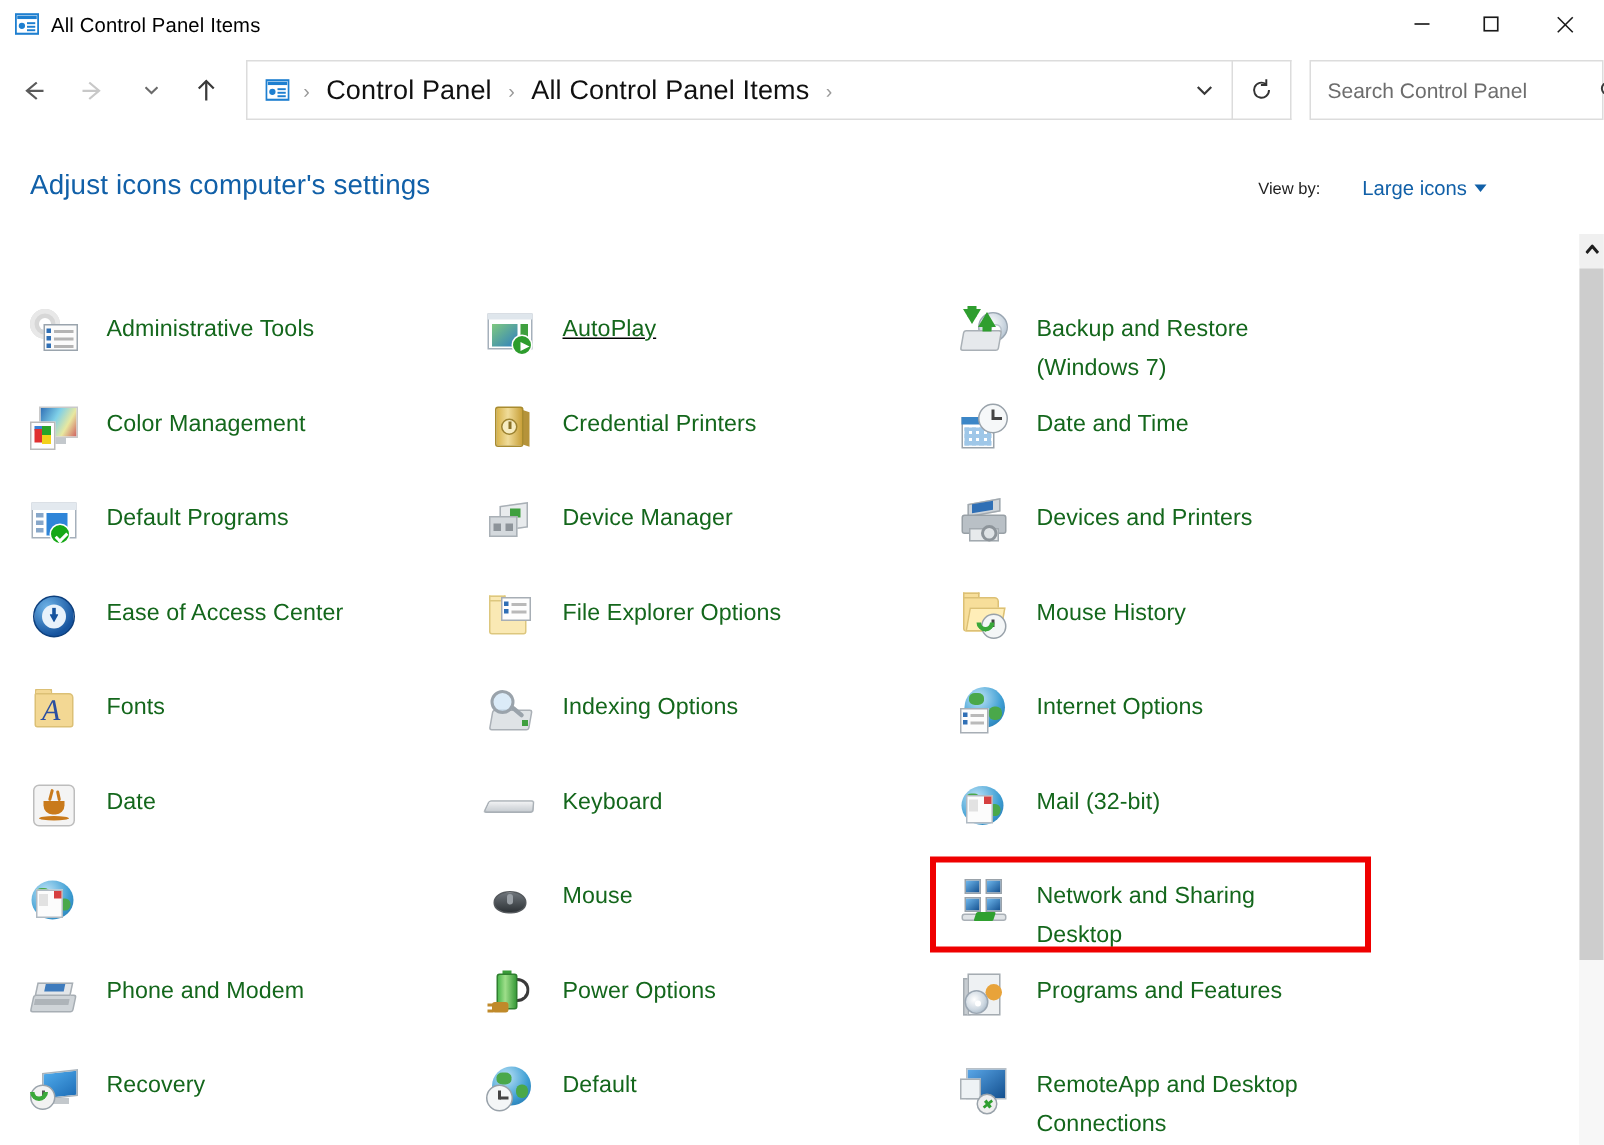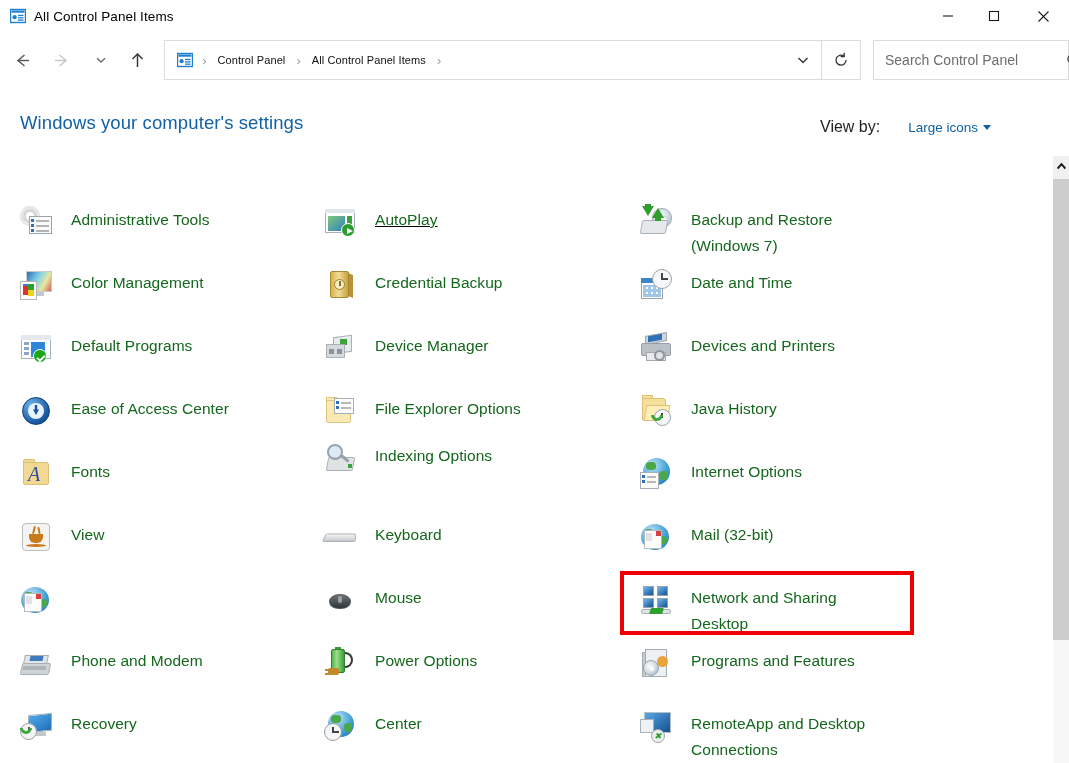--- a/index.html
+++ b/index.html
@@ -57,21 +57,21 @@
     background: #ffffff;
     display: flex; align-items: center;
     position: relative;
   }
   .addr-icon { width: 16px; height: 16px; margin-left: 12px; position: relative; flex: none; }
   .crumb-sep {
     color: #9a9a9a; font-size: 13px; padding: 0 9px;
     display: flex; align-items: center; height: 100%;
   }
   .crumb {
-    font-size: 11px; color: #101010; letter-spacing: .1px;
+    font-size: 18px; color: #101010; letter-spacing: .1px;
     display: flex; align-items: center; height: 100%;
     padding: 0 2px;
   }
   .addr-chevron {
     position: absolute; right: 0; top: 0; width: 36px; height: 38px;
     display: flex; align-items: center; justify-content: center;
     color: #3a3a3a;
   }
   .refreshbtn {
     width: 40px; height: 40px; margin-left: 0px;
@@ -99,21 +99,21 @@
     width: 1069px; height: 67px; background: #ffffff;
   }
   .page-title {
     position: absolute; left: 20px; top: 24px;
     font-size: 18.5px; color: #1160a8; letter-spacing: .1px;
   }
   .viewby-wrap {
     position: absolute; right: 78px; top: 30px;
     display: flex; align-items: center;
   }
-  .viewby-label { font-size: 16px; color: #222; }
+  .viewby-label { font-size: 11px; color: #222; }
   .viewby-value {
     font-size: 13.5px; color: #1160a8; margin-left: 28px;
   }
   .viewby-caret {
     margin-left: 5px; width: 0; height: 0;
     border-left: 4px solid transparent;
     border-right: 4px solid transparent;
     border-top: 5px solid #1160a8;
     display: inline-block;
   }
@@ -487,21 +487,21 @@
     <div class="search-ico">
       <svg width="15" height="15" viewBox="0 0 15 15">
         <circle cx="6" cy="6" r="4.1" fill="none" stroke="#3a3a3a" stroke-width="1.3"></circle>
         <line x1="9.1" y1="9.1" x2="13.2" y2="13.6" stroke="#3a3a3a" stroke-width="1.4"></line>
       </svg>
     </div>
   </div>
 </div>
 
 <div class="headerstrip">
-  <div class="page-title">Windows your computer's settings</div>
+  <div class="page-title">Adjust icons computer's settings</div>
   <div class="viewby-wrap">
     <span class="viewby-label">View by:</span>
     <span class="viewby-value">Large icons</span>
     <span class="viewby-caret"></span>
   </div>
   <div class="hdr-divider"></div>
 </div>
 
 <div class="content">
   <div class="grid" id="grid">
@@ -571,21 +571,21 @@
       <div class="cpitem" style="left: 20px; top: 363px;">
         <span class="ico">
           <span class="ic">
             <i class="p jv-box"></i>
             <i class="p jv-st1"></i>
             <i class="p jv-st2"></i>
             <i class="p jv-cup"></i>
             <i class="p jv-saucer"></i>
           </span>
         </span>
-        <span class="lbl">View</span>
+        <span class="lbl">Date</span>
       </div>
       <div class="cpitem" style="left: 20px; top: 426px;">
         <span class="ico">
           <span class="ic">
             <i class="p ml-globe"></i>
             <i class="p ml-land"></i>
             <i class="p ml-land2"></i>
             <i class="p ml-env"></i>
             <i class="p ml-env-i"></i>
             <i class="p ml-dot"></i>
@@ -628,21 +628,21 @@
         <span class="lbl">AutoPlay</span>
       </div>
       <div class="cpitem" style="left: 324px; top: 111px;">
         <span class="ico">
           <span class="ic">
             <i class="p cr-side"></i>
             <i class="p cr-box"></i>
             <i class="p cr-dial"></i>
           </span>
         </span>
-        <span class="lbl">Credential Backup</span>
+        <span class="lbl">Credential Printers</span>
       </div>
       <div class="cpitem" style="left: 324px; top: 174px;">
         <span class="ico">
           <span class="ic">
             <i class="p dm-box"></i>
             <i class="p dm-green"></i>
             <i class="p dm-front"></i>
             <i class="p dm-sl1"></i>
             <i class="p dm-sl2"></i>
           </span>
@@ -656,21 +656,21 @@
             <i class="p fx-fold"></i>
             <i class="p fx-doc"></i>
             <i class="p fx-c1"></i>
             <i class="p fx-c2"></i>
             <i class="p fx-l1"></i>
             <i class="p fx-l2"></i>
           </span>
         </span>
         <span class="lbl">File Explorer Options</span>
       </div>
-      <div class="cpitem" style="left: 324px; top: 284px; justify-content: center;">
+      <div class="cpitem" style="left: 324px; top: 300px; justify-content: center;">
         <span class="ico">
           <span class="ic">
             <i class="p ix-drive"></i>
             <i class="p ix-led"></i>
             <i class="p ix-handle"></i>
             <i class="p ix-lens"></i>
           </span>
         </span>
         <span class="lbl">Indexing Options</span>
       </div>
@@ -708,21 +708,21 @@
         <span class="ico">
           <span class="ic">
             <i class="p rg-globe"></i>
             <i class="p rg-l1"></i>
             <i class="p rg-l2"></i>
             <i class="p rg-clk"></i>
             <i class="p rg-h1"></i>
             <i class="p rg-h2"></i>
           </span>
         </span>
-        <span class="lbl">Center</span>
+        <span class="lbl">Default</span>
       </div>
       <div class="cpitem" style="left: 640px; top: 48px;">
         <span class="ico">
           <span class="ic">
             <i class="p br-disc"></i>
             <i class="p br-drive"></i>
             <i class="p br-a1"></i>
             <i class="p br-a1b"></i>
             <i class="p br-a2"></i>
             <i class="p br-a2b"></i>
@@ -760,21 +760,21 @@
         <span class="ico">
           <span class="ic">
             <i class="p fh-tab"></i>
             <i class="p fh-fold"></i>
             <i class="p fh-open"></i>
             <i class="p fh-clk"></i>
             <i class="p fh-hand"></i>
             <i class="p fh-arr"></i>
           </span>
         </span>
-        <span class="lbl">Java History</span>
+        <span class="lbl">Mouse History</span>
       </div>
       <div class="cpitem" style="left: 640px; top: 300px;">
         <span class="ico">
           <span class="ic">
             <i class="p io-globe"></i>
             <i class="p io-l1"></i>
             <i class="p io-l2"></i>
             <i class="p io-doc"></i>
             <i class="p io-c1"></i>
             <i class="p io-c2"></i>

